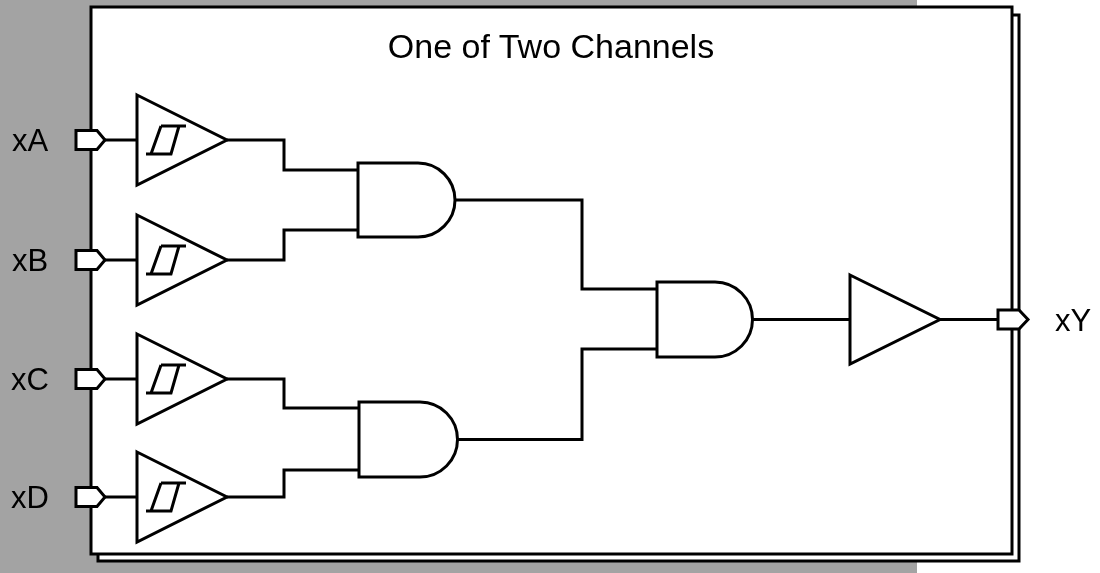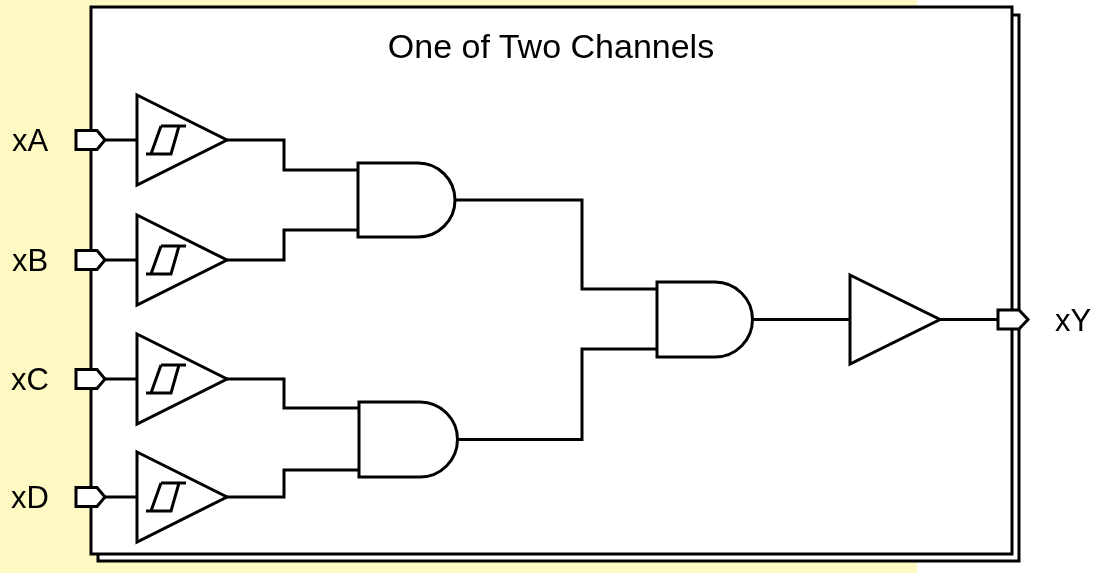--- a/index.html
+++ b/index.html
@@ -4,21 +4,21 @@
 <style>
   html, body {
     margin: 0;
     padding: 0;
     background: #ffffff;
   }
   .stage {
     position: relative;
     width: 917px;
     height: 573px;
-    background: #fef9c3;
+    background: #a3a3a3;
     font-family: "Liberation Sans", sans-serif;
   }
   svg { display: block; }
   .wire {
     fill: none;
     stroke: #000000;
     stroke-width: 3;
     stroke-linejoin: miter;
   }
   .shape {

